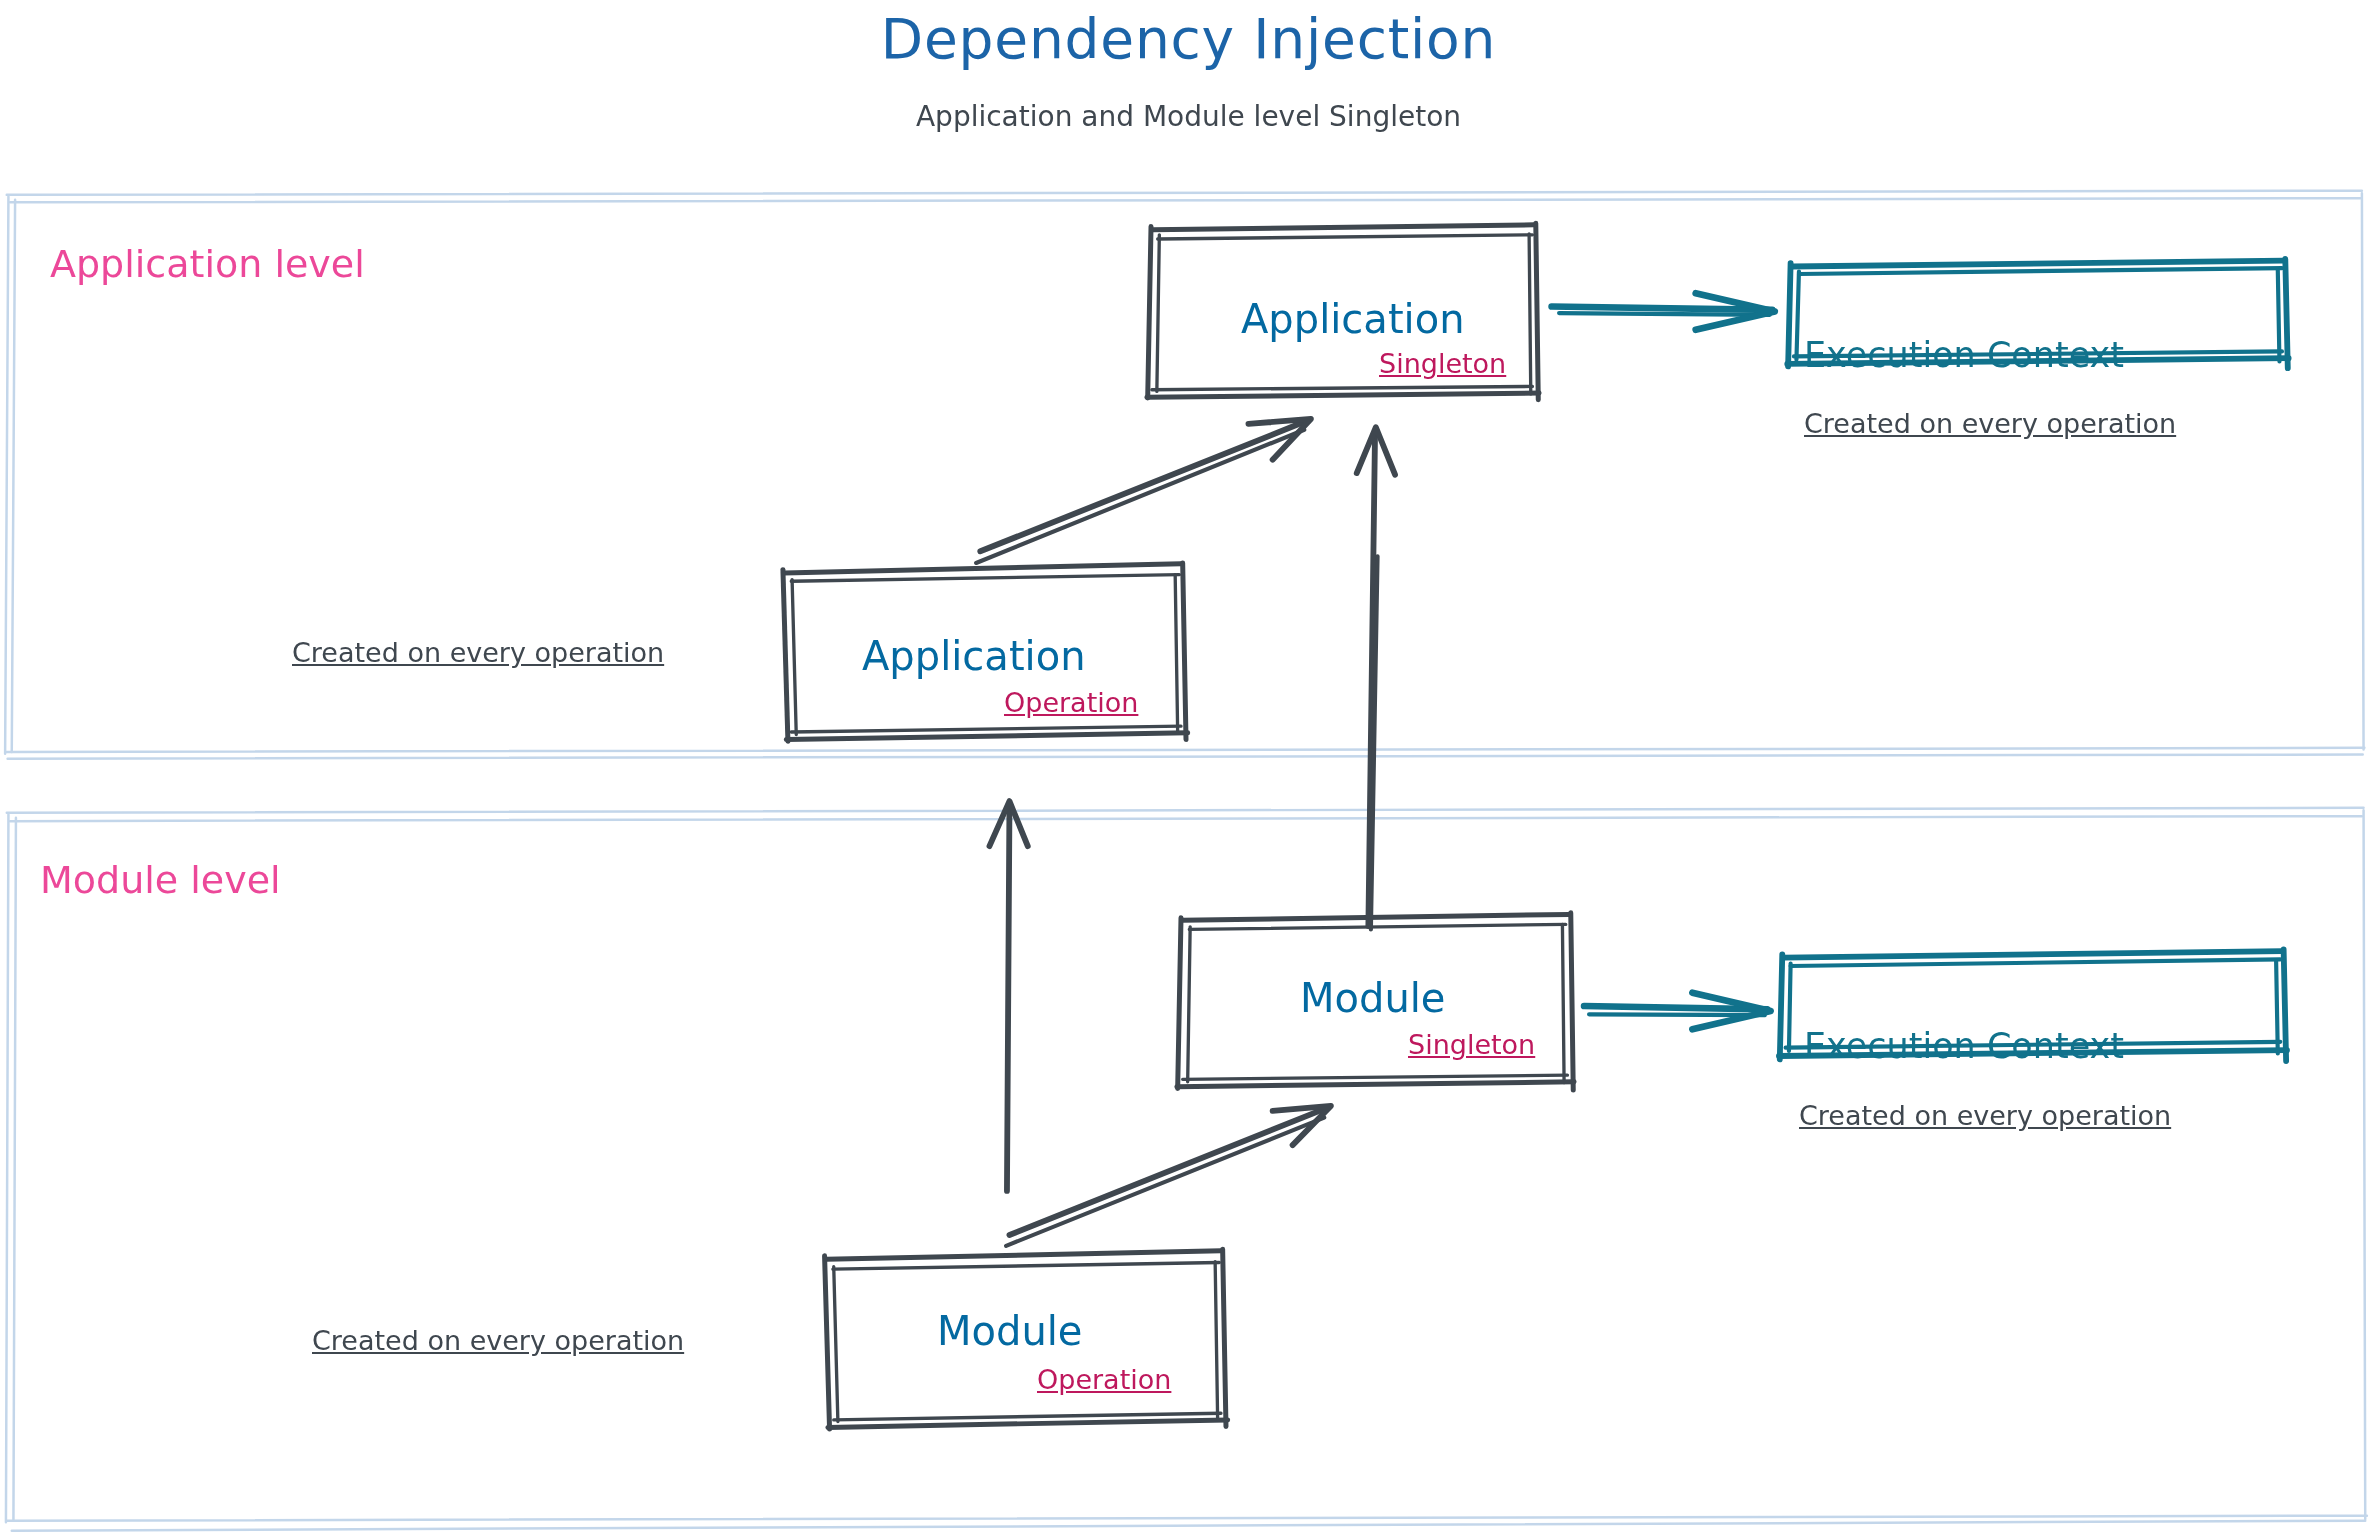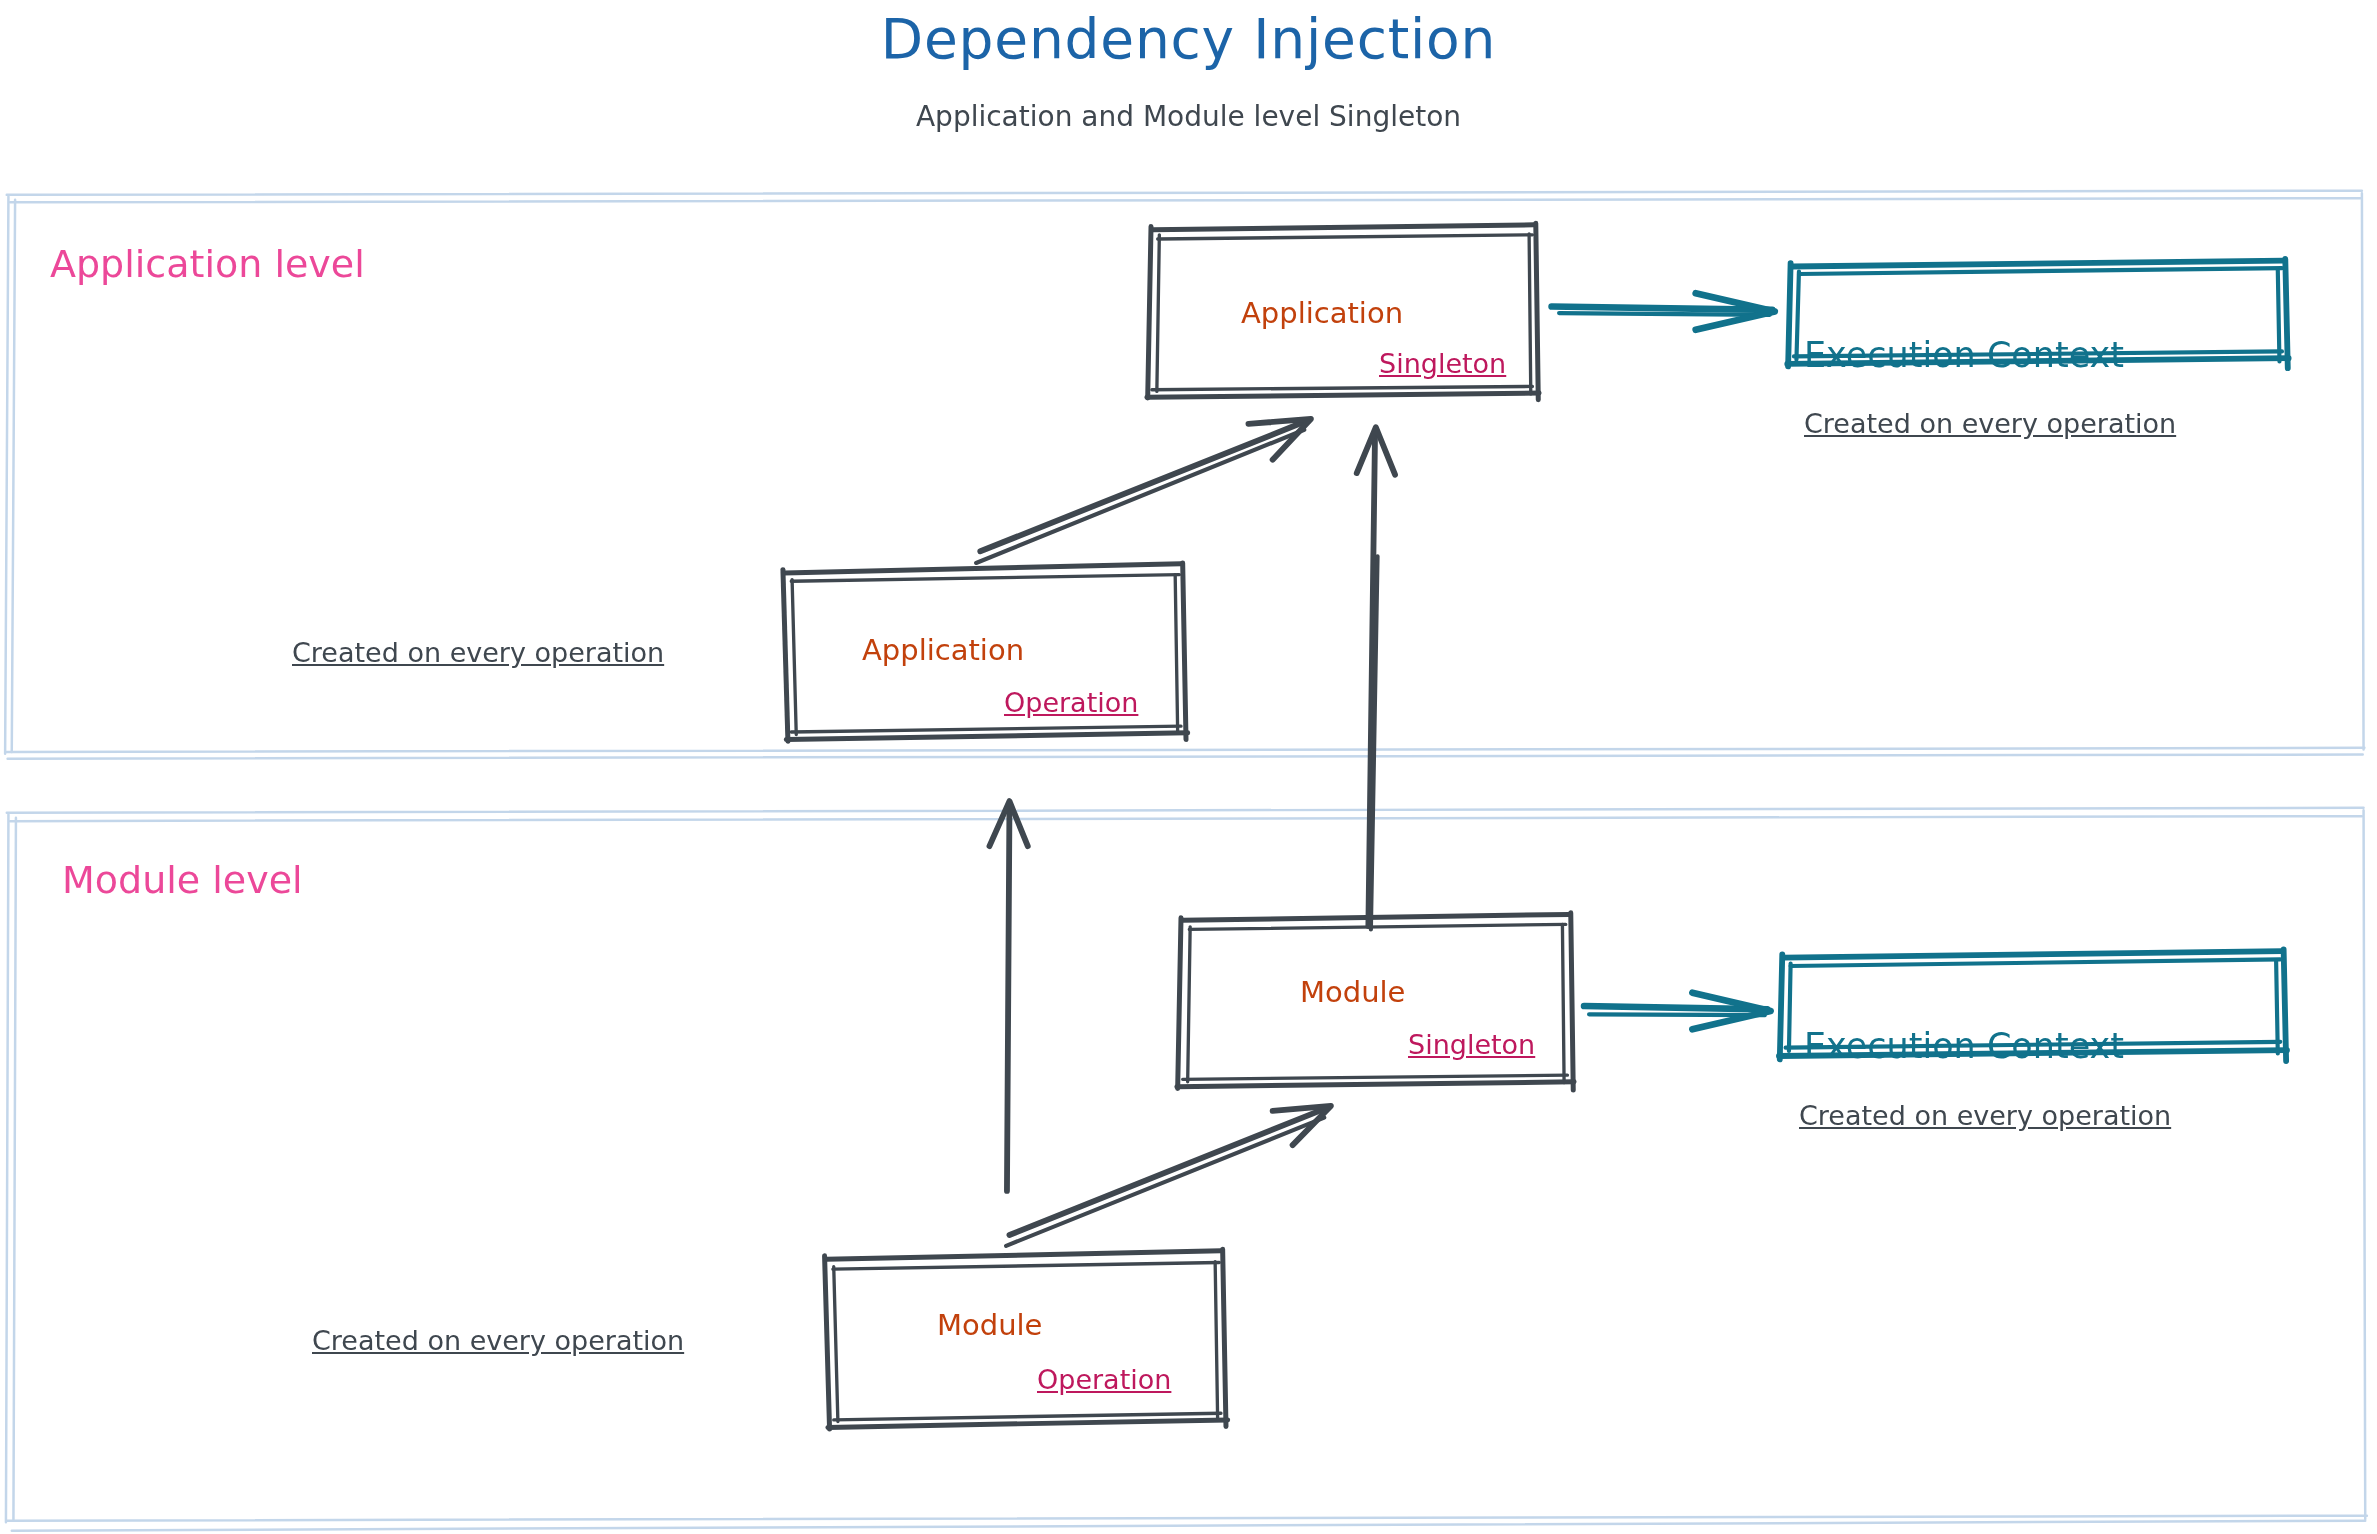--- a/index.html
+++ b/index.html
@@ -17,23 +17,23 @@
     font-size:55px;color:#1c64a8;letter-spacing:0.8px;
     font-family:"DejaVu Sans", sans-serif;font-weight:400;
   }
   #subtitle{
     left:0;right:0;top:100px;text-align:center;
     font-size:28px;color:#3f474f;
   }
 
   .level-label{font-size:38px;color:#ec4899;}
   #app-level-label{left:50px;top:242px;}
-  #mod-level-label{left:62px;top:858px;}
-
-  .node-title{font-size:29px;color:#c2410c;}
+  #mod-level-label{left:40px;top:858px;}
+
+  .node-title{font-size:40px;color:#0369a1;}
   .node-badge{font-size:27px;color:#be185d;text-decoration:underline;}
   .ec-title{font-size:35px;color:#11728c;margin-top:43px;}
   .caption{font-size:27px;color:#3f474f;text-decoration:underline;}
 
   #app-singleton-title{left:1241px;top:296px;}
   #app-singleton-badge{left:1379px;top:348px;}
 
   #app-operation-title{left:862px;top:633px;}
   #app-operation-badge{left:1004px;top:687px;}
 

